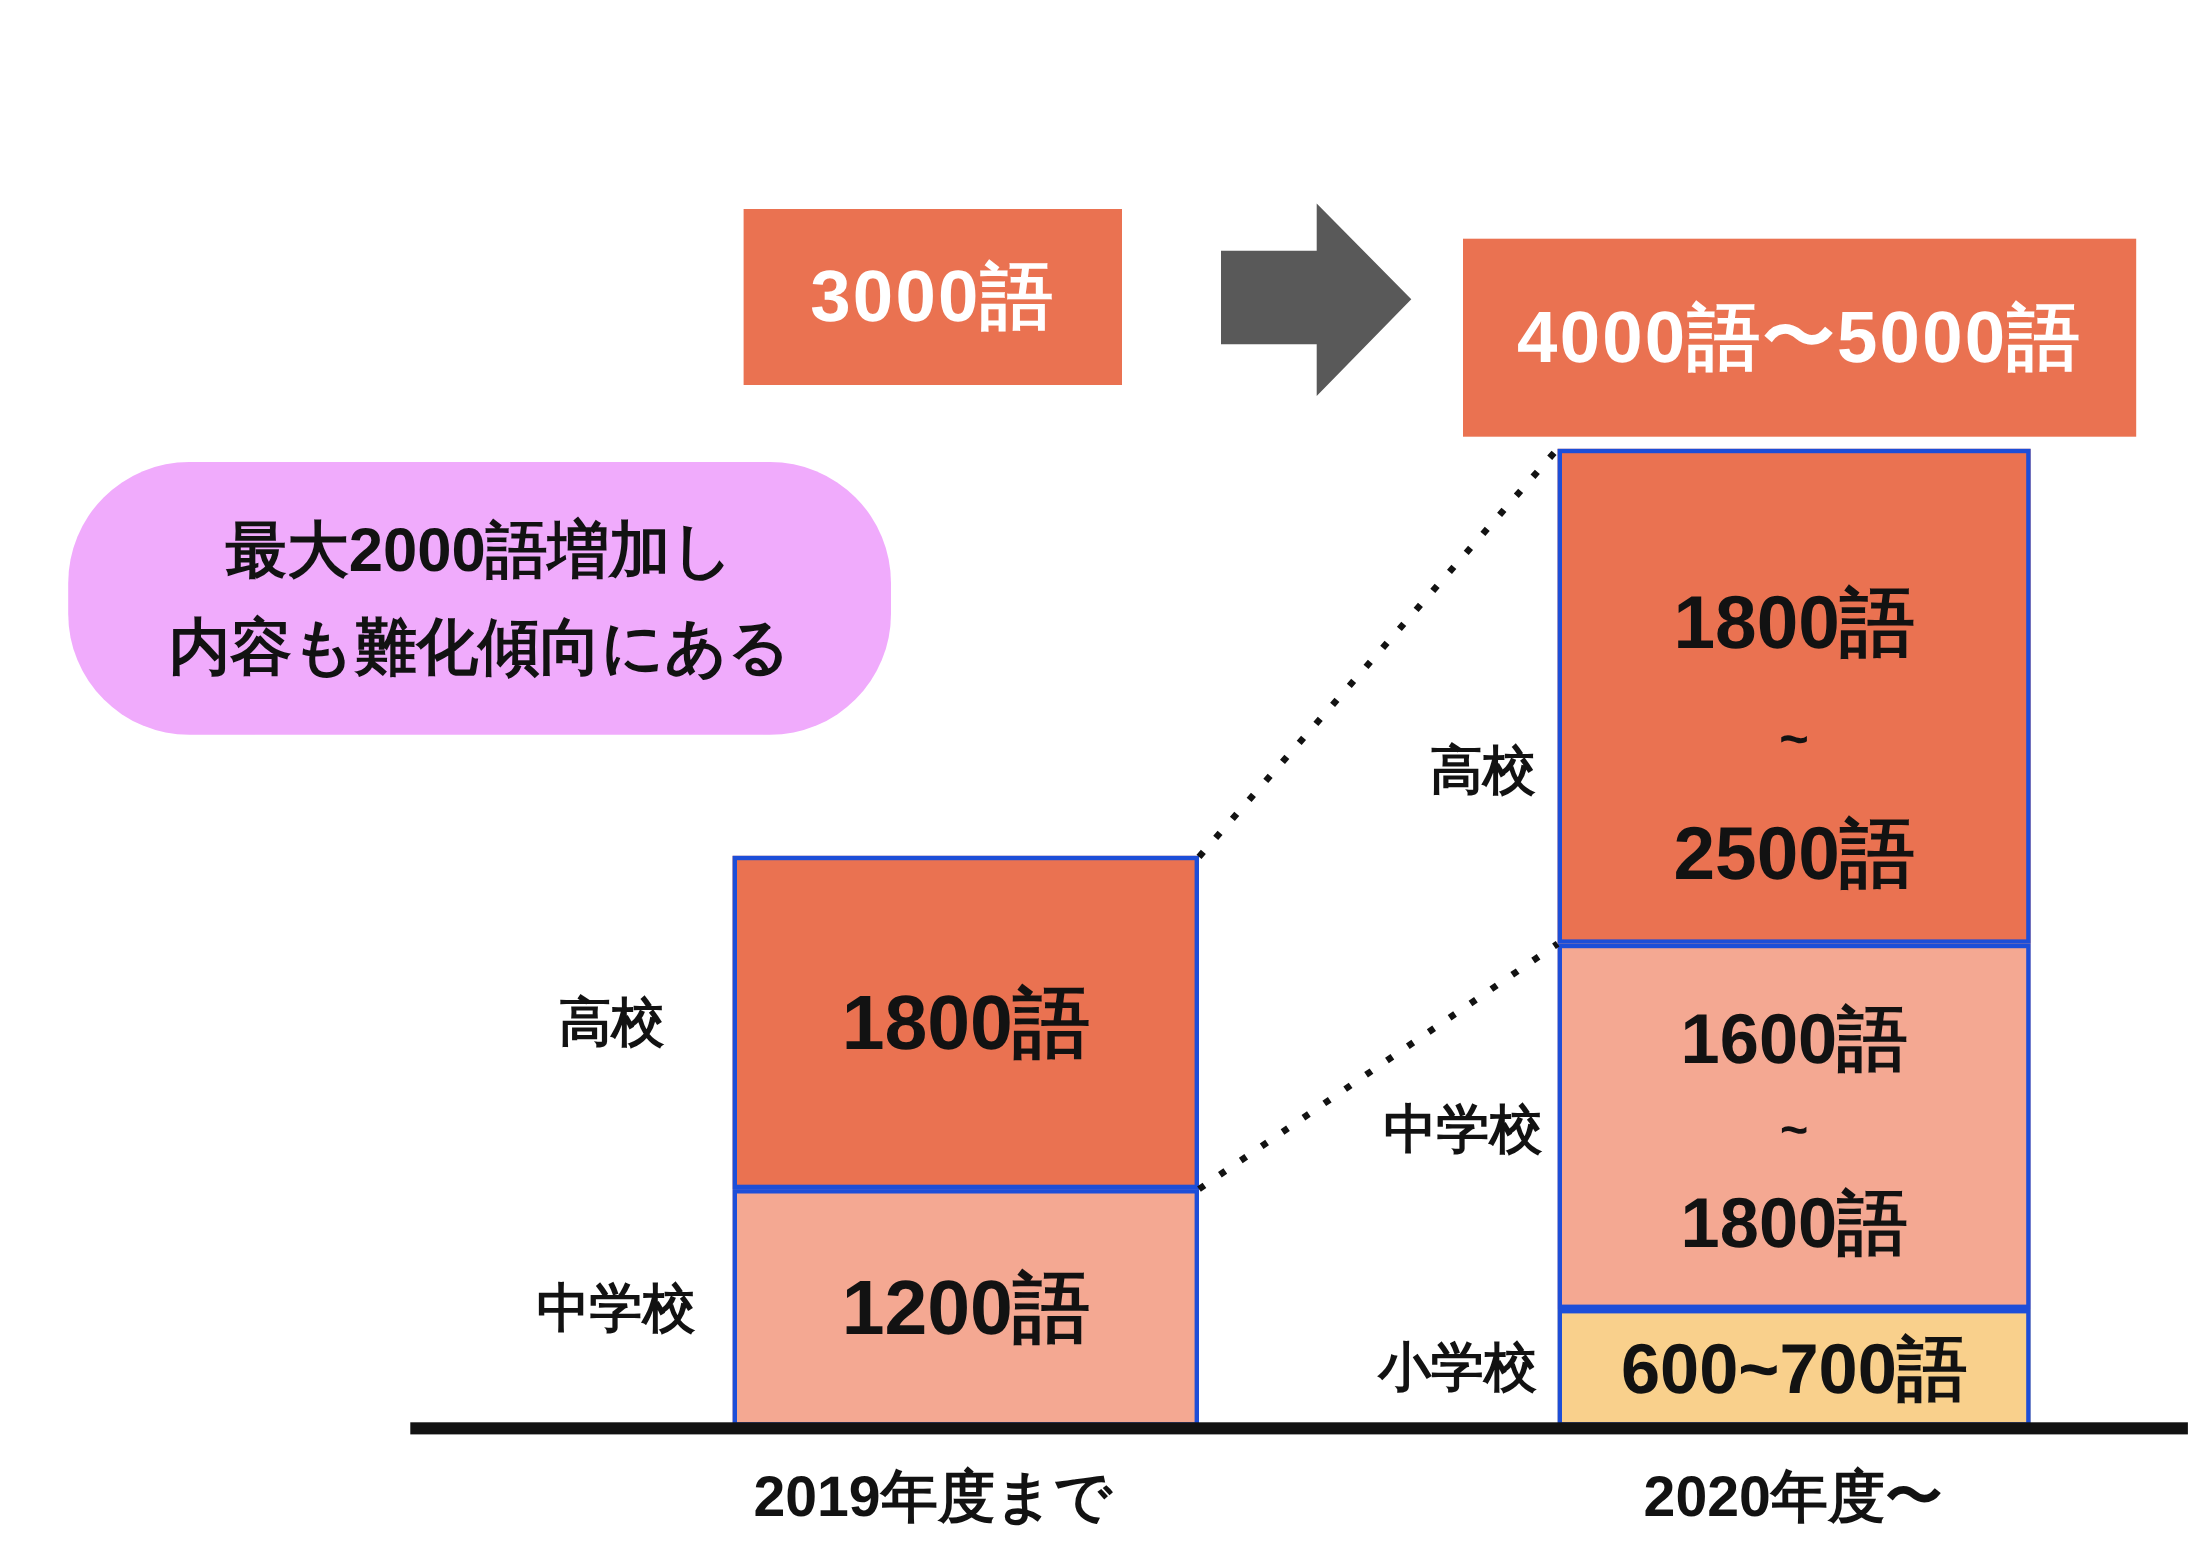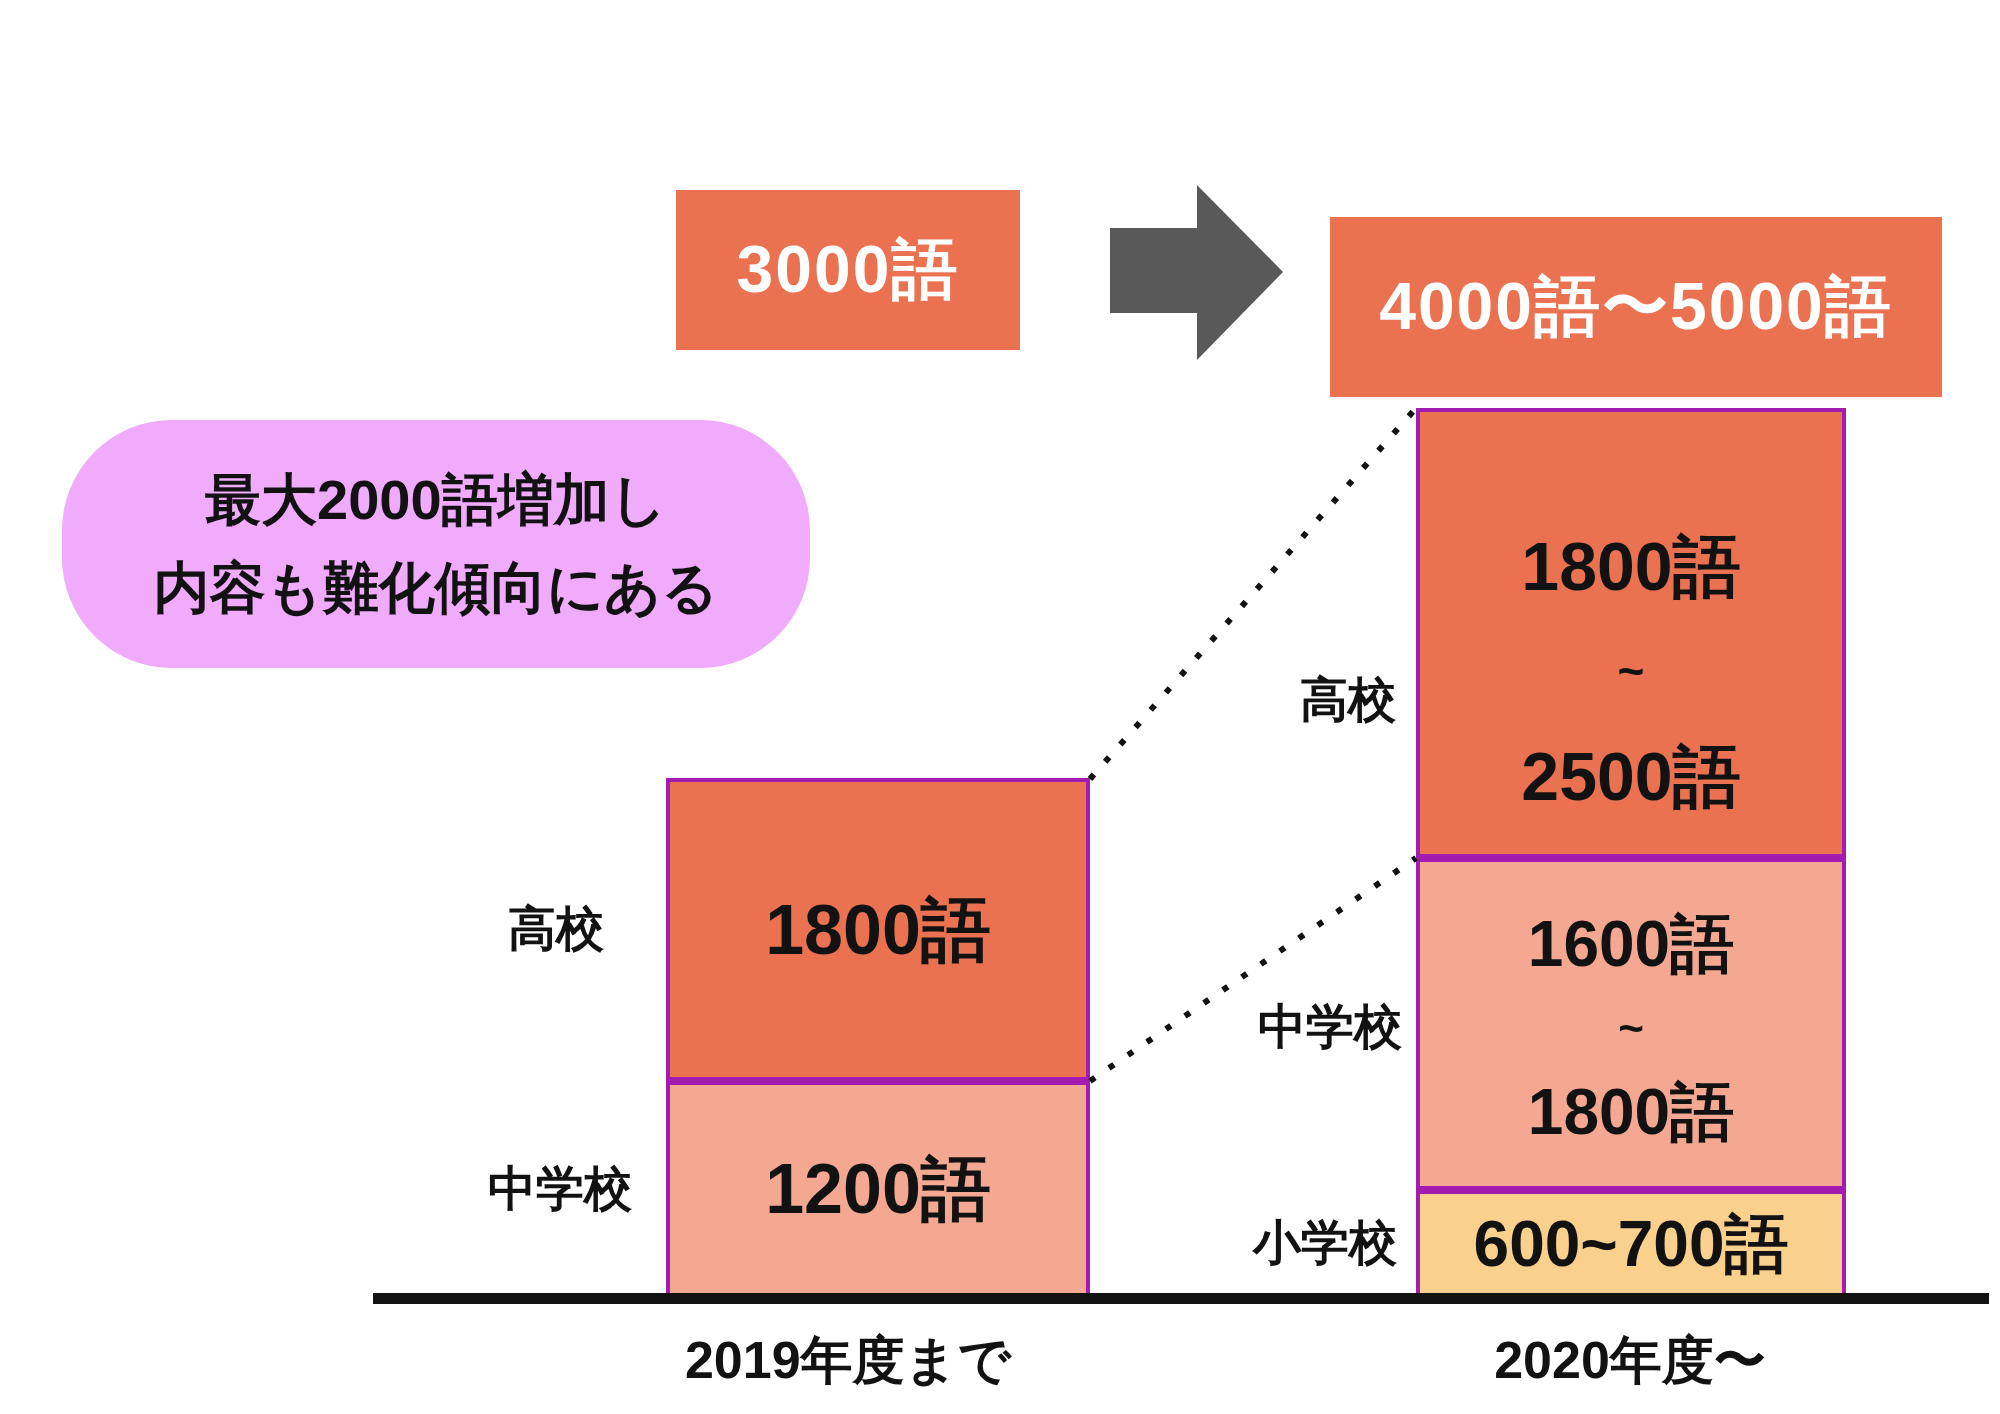--- a/index.html
+++ b/index.html
@@ -41,21 +41,21 @@
   .bubble-line {
     font-size: 56px;
     font-weight: bold;
     line-height: 1.1;
     color: #121212;
     white-space: nowrap;
   }
   .seg {
     position: absolute;
     box-sizing: border-box;
-    border: 4px solid #a21caf;
+    border: 4px solid #1d4ed8;
     display: flex;
     flex-direction: column;
     align-items: center;
   }
   .seg.center-v { justify-content: center; }
   .seg-value {
     font-size: 70px;
     font-weight: bold;
     color: #121212;
     line-height: 1;

